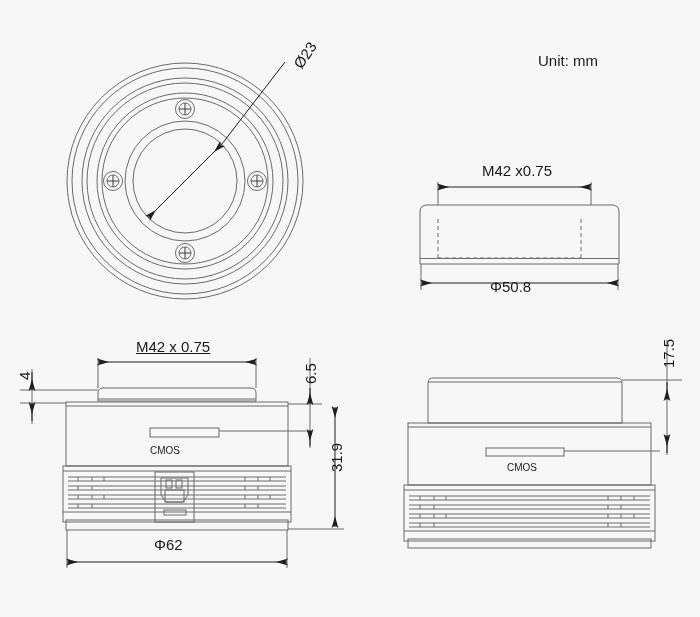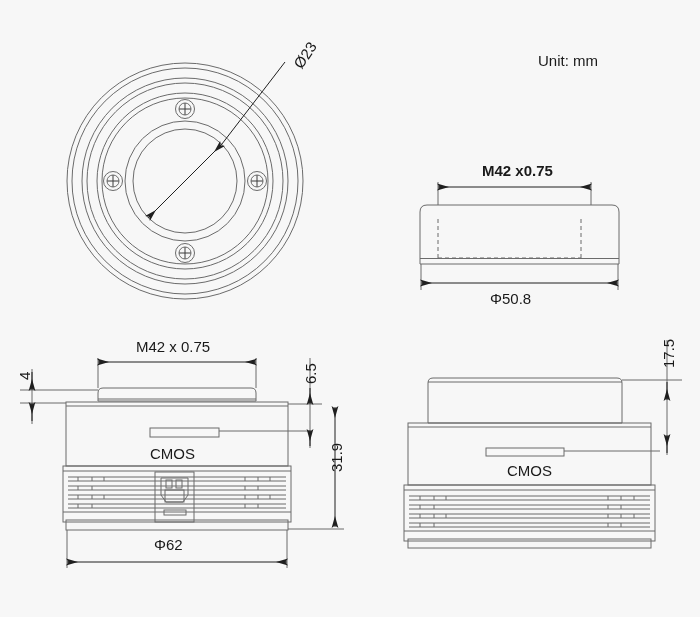--- a/index.html
+++ b/index.html
@@ -13,21 +13,21 @@
   #sheet{position:absolute;left:0;top:0;width:700px;height:617px;}
   .lbl{
     position:absolute;
     font-family:"Liberation Sans", sans-serif;
     color:#1a1a1a;
     white-space:nowrap;
     user-select:none;
   }
   .lbl-unit{font-size:15px;text-align:center;}
   .lbl-dim{font-size:15px;}
-  .lbl-cmos{font-size:15px;}
+  .lbl-cmos{font-size:10px;}
   .rot90{transform-origin:0 0;transform:rotate(-90deg);}
 </style>
 </head>
 <body>
 
 <svg id="sheet" viewBox="0 0 700 617" xmlns="http://www.w3.org/2000/svg">
   <defs>
     <marker id="arrIn" markerWidth="12" markerHeight="8" refX="11" refY="4" orient="auto" markerUnits="userSpaceOnUse">
       <path d="M0,4 L12,0.6 L9.5,4 L12,7.4 Z" fill="#1f1f1f"></path>
     </marker>
@@ -219,25 +219,25 @@
       </g>
     </g>
 
   </g>
 </svg>
 
 <div class="lbl lbl-unit" style="left:538px;top:52px;">Unit: mm</div>
 
 <div class="lbl lbl-dim rot90" style="left:290px;top:62px;transform:rotate(-56deg);">Ø23</div>
 
-<div class="lbl lbl-dim" style="left:482px;top:162px;font-weight:bold;">M42 x0.75</div>
-
-<div class="lbl lbl-dim" style="left:490px;top:290px;">Φ50.8</div>
-
-<div class="lbl lbl-dim" style="left:136px;top:338px;">M42 x 0.75</div>
+<div class="lbl lbl-dim" style="left:482px;top:162px;">M42 x0.75</div>
+
+<div class="lbl lbl-dim" style="left:490px;top:278px;">Φ50.8</div>
+
+<div class="lbl lbl-dim" style="left:136px;top:338px;text-decoration:underline;">M42 x 0.75</div>
 
 <div class="lbl lbl-dim" style="left:16px;top:380px;transform-origin:0 0;transform:rotate(-90deg);">4</div>
 
 <div class="lbl lbl-dim" style="left:302px;top:384px;transform-origin:0 0;transform:rotate(-90deg);">6.5</div>
 
 <div class="lbl lbl-dim" style="left:328px;top:472px;transform-origin:0 0;transform:rotate(-90deg);">31.9</div>
 
 <div class="lbl lbl-dim" style="left:154px;top:536px;">Φ62</div>
 
 <div class="lbl lbl-dim" style="left:660px;top:368px;transform-origin:0 0;transform:rotate(-90deg);">17.5</div>

